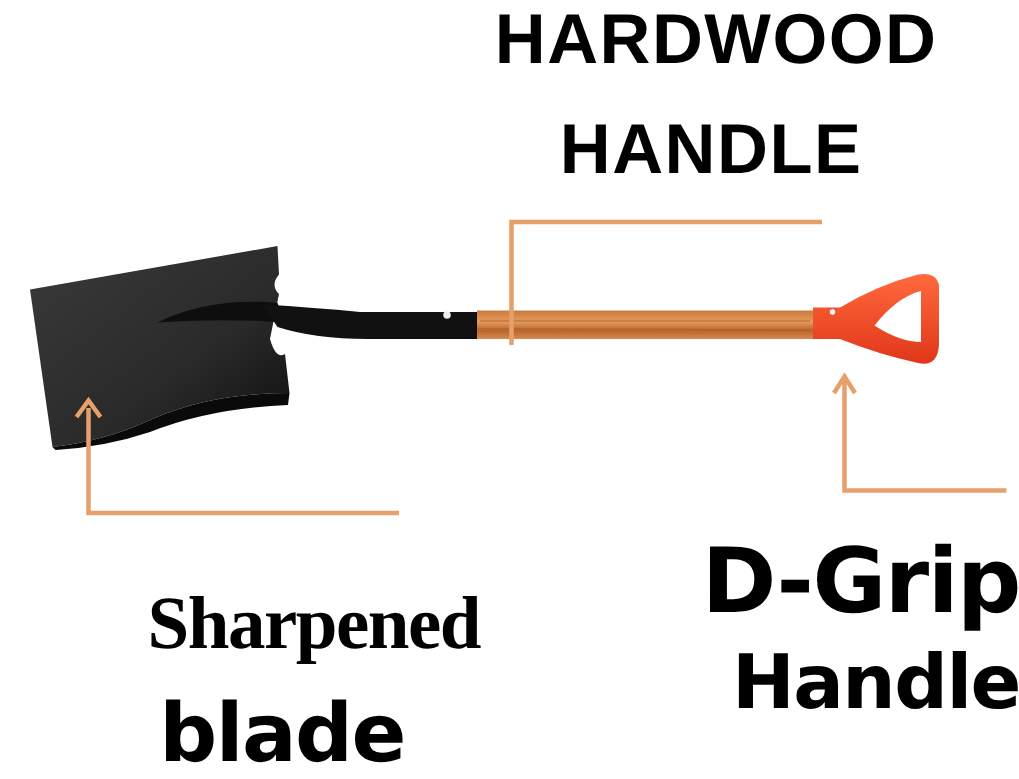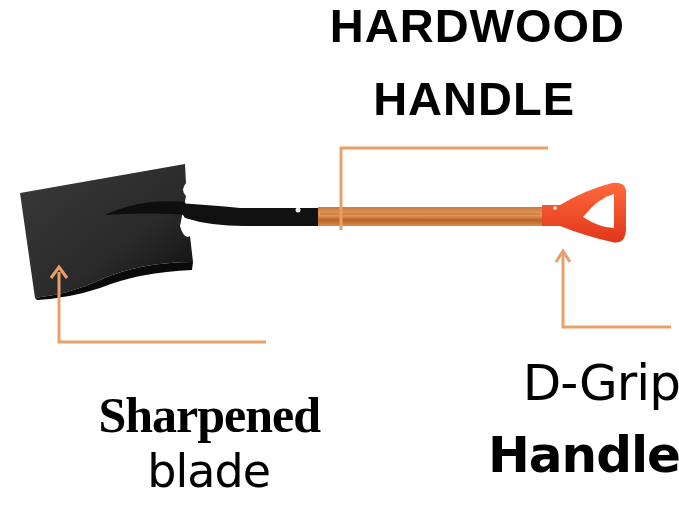--- a/index.html
+++ b/index.html
@@ -4,22 +4,22 @@
   <style>
     html, body { margin: 0; padding: 0; background: #ffffff; }
     body { width: 679px; height: 519px; position: relative; overflow: hidden; }
     .label {
       position: absolute; color: #000; text-align: right;
       font-family: "Liberation Sans", sans-serif; font-weight: bold; line-height: 1;
     }
     #title1 { left: 255px; top: 2px; width: 370px; font-size: 47px; letter-spacing: 1px; }
     #title2 { left: 315px; top: 75px; width: 260px; font-size: 47px; letter-spacing: 1px; }
     #blade1 { left: 0px; top: 390px; width: 320px; font-size: 50px; font-family: Liberation Serif, serif; font-weight: bold; letter-spacing: -1px; }
-    #blade2 { left: 60px; top: 448px; width: 210px; font-size: 46px; font-family: "DejaVu Sans", sans-serif; font-weight: normal; letter-spacing: -1px; }
-    #grip1 { left: 460px; top: 358px; width: 220px; font-size: 50px; font-family: "DejaVu Sans", sans-serif; font-weight: normal; letter-spacing: -1px; }
+    #blade2 { left: 60px; top: 462px; width: 210px; font-size: 54px; font-family: "DejaVu Sans", sans-serif; font-weight: bold; letter-spacing: -1px; }
+    #grip1 { left: 460px; top: 358px; width: 220px; font-size: 60px; font-family: "DejaVu Sans", sans-serif; font-weight: bold; letter-spacing: -1px; }
     #grip2 { left: 460px; top: 430px; width: 220px; font-size: 50px; font-family: "DejaVu Sans", sans-serif; font-weight: bold; letter-spacing: -1px; }
     svg { position: absolute; left: 0; top: 0; }
   </style>
 </head>
 <body>
 
 <svg width="679" height="519" viewBox="0 0 679 519">
   <defs>
     <linearGradient id="bladeGrad" x1="0" y1="0" x2="1" y2="1">
       <stop offset="0" stop-color="#3a3a3a"></stop>

